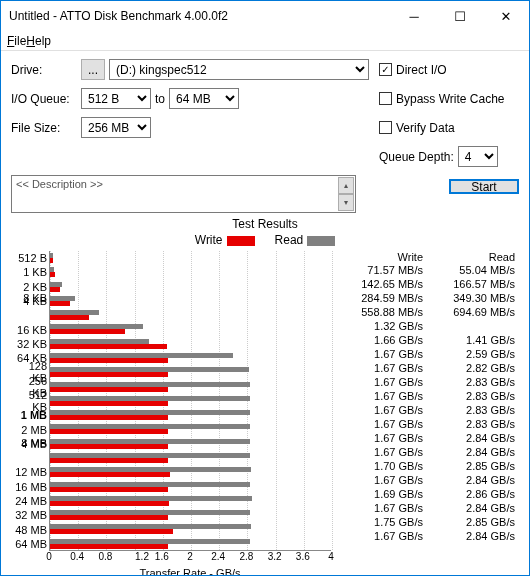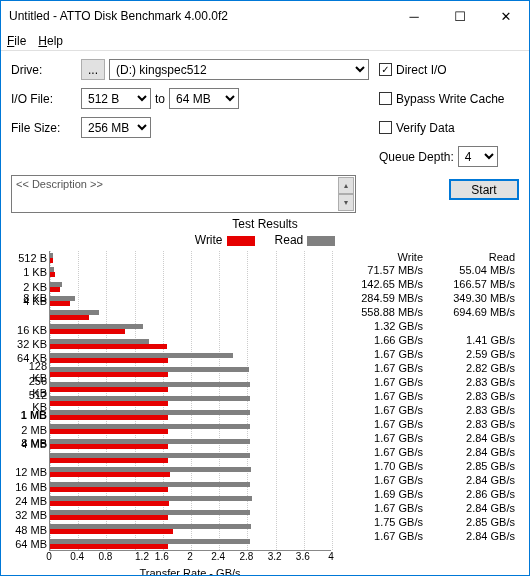--- a/index.html
+++ b/index.html
@@ -27,21 +27,20 @@
     width: 46px; height: 30px;
     display: flex; align-items: center; justify-content: center;
     font-size: 13px;
   }
   
   .menubar {
     height: 20px;
     display: flex;
     align-items: center;
     padding: 0 6px;
-    gap: 12px;
     border-bottom: 1px solid #e0e0e0;
   }
   .menubar span { text-decoration: underline; text-decoration-color: #000; }
   .menubar div { cursor: default; }
   
   .config {
     padding: 8px 10px 4px 10px;
     display: grid;
     grid-template-columns: 60px 1fr 140px;
     column-gap: 10px;
@@ -68,21 +67,21 @@
   .sel-sm { width: 70px; }
   .sel-qd { width: 40px; }
   .cb-row { display: flex; align-items: center; gap: 4px; white-space: nowrap; }
   .cb {
     width: 13px; height: 13px;
     border: 1px solid #333;
     display: inline-flex; align-items: center; justify-content: center;
     font-size: 10px; line-height: 1;
   }
   .btn-start {
-    width: 70px; height: 21px;
+    width: 70px; height: 15px;
     border: 2px solid #0078d7;
     background: #e1e1e1;
     display: flex; align-items: center; justify-content: center;
     margin-left: auto;
   }
   
   .desc-wrap { padding: 0 10px; margin-top: 4px; }
   .desc {
     border: 1px solid #7a7a7a;
     height: 38px;
@@ -182,21 +181,21 @@
     <div class="btn-sq">...</div>
     <select class="sel-drive">
       <option>(D:) kingspec512</option>
     </select>
   </div>
   <div class="cb-row">
     <span class="cb">✓</span>
       <span>Direct I/O</span>
   </div>
 
-  <div class="label">I/O File:</div>
+  <div class="label">I/O Queue:</div>
   <div class="drive-row">
     <select class="sel-sm"><option>512 B</option></select>
     <span>to</span>
     <select class="sel-sm"><option>64 MB</option></select>
   </div>
   <div class="cb-row">
     <span class="cb"></span>
       <span>Bypass Write Cache</span>
   </div>
 

